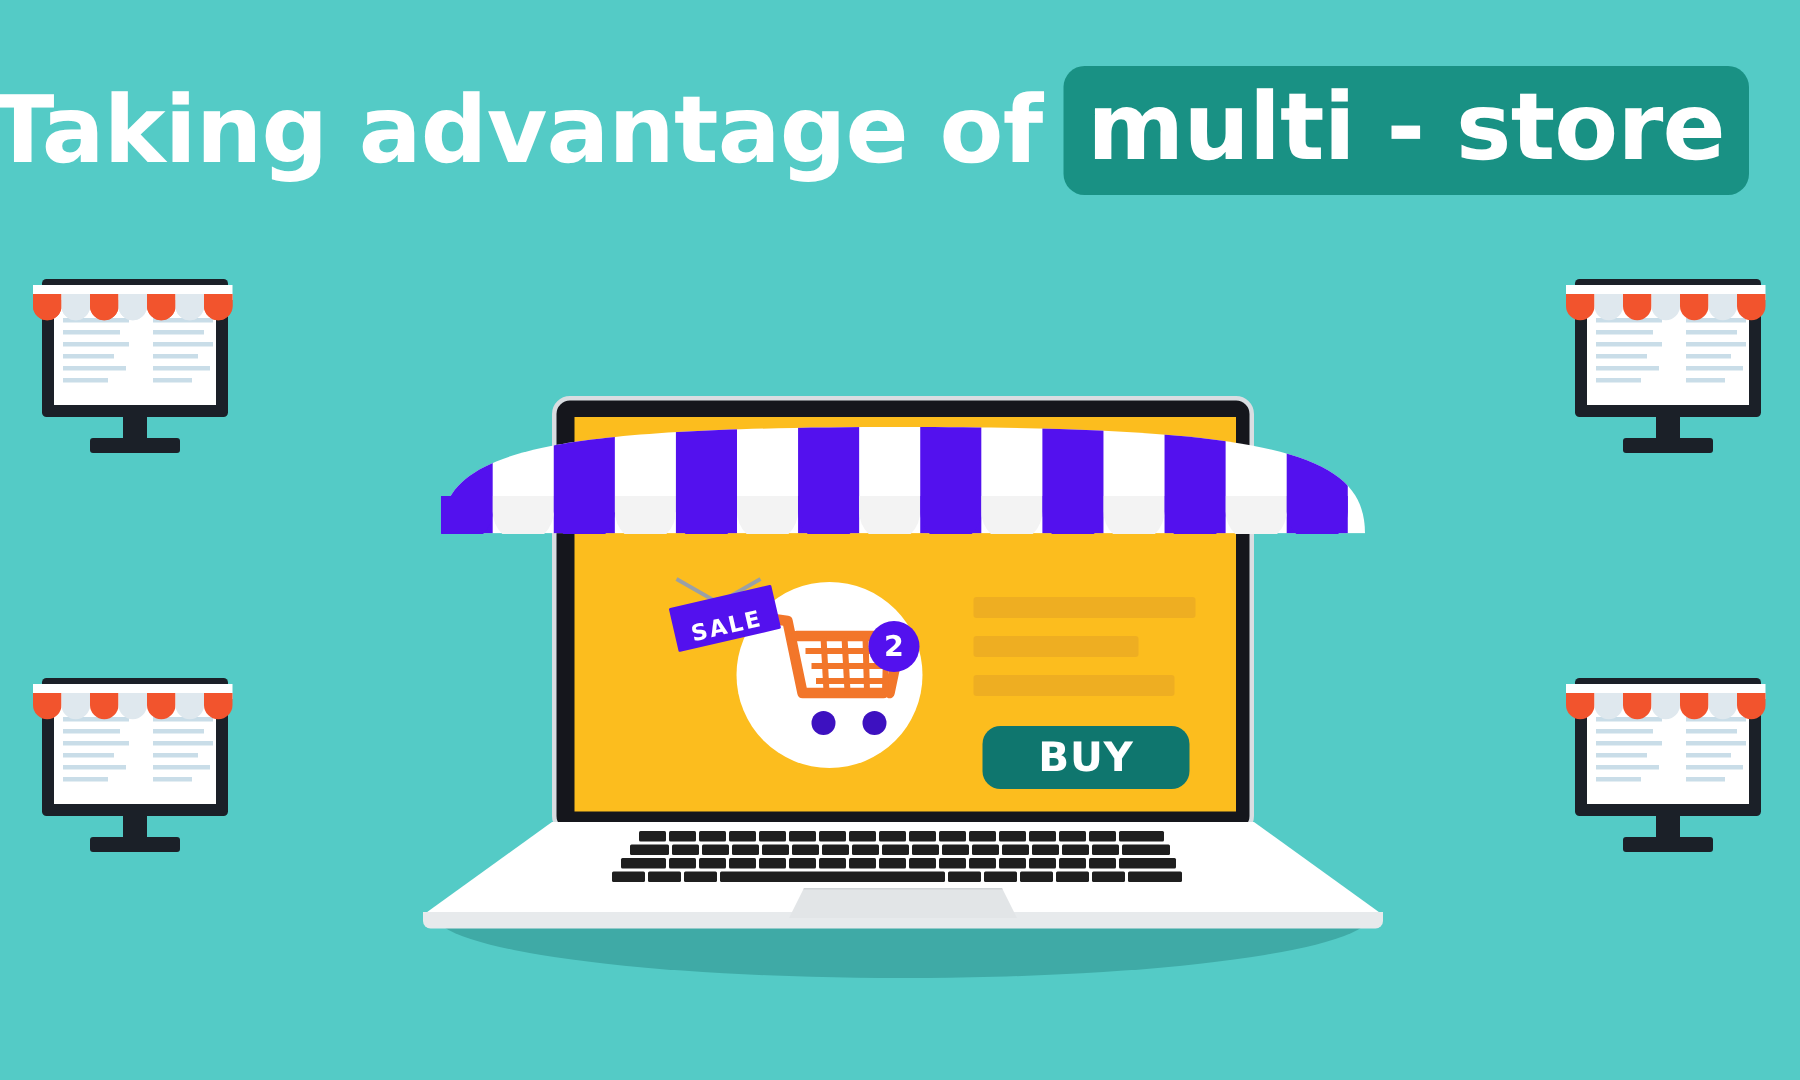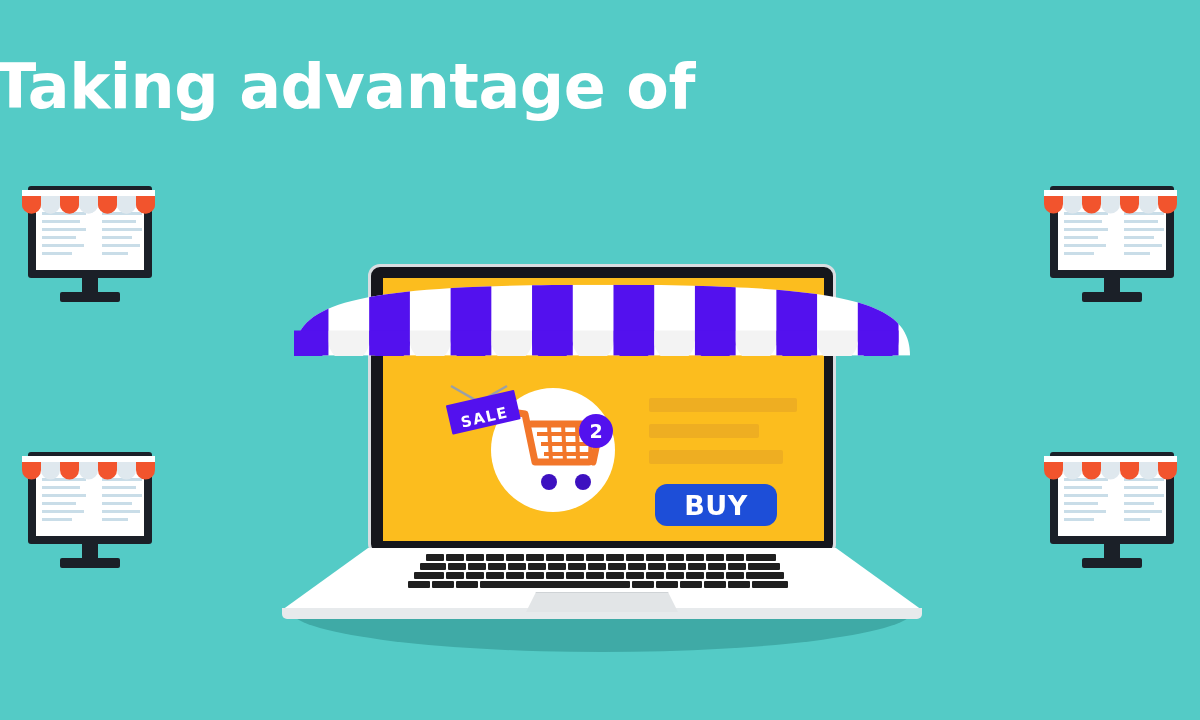--- a/index.html
+++ b/index.html
@@ -101,22 +101,22 @@
     background: #ffffff;
     border-radius: 50%;
   }
   #cart-svg { position: absolute; left: 122px; top: 124px; width: 110px; height: 100px; }
   .text-bar { position: absolute; background: #eeae22; border-radius: 2px; }
   #bar1 { left: 266px; top: 120px; width: 148px; height: 14px; }
   #bar2 { left: 266px; top: 146px; width: 110px; height: 14px; }
   #bar3 { left: 266px; top: 172px; width: 134px; height: 14px; }
   #buy-button {
     position: absolute; left: 272px; top: 206px;
-    width: 122px; height: 42px;
-    background: #1d4ed8;
+    width: 138px; height: 42px;
+    background: #0f766e;
     border-radius: 12px;
     display: flex; align-items: center; justify-content: center;
     cursor: pointer;
   }
   #buy-label {
     color: #ffffff;
     font-size: 27px;
     font-weight: 700;
     letter-spacing: 0.5px;
     line-height: 1;
@@ -143,20 +143,23 @@
     color: #ffffff; font-size: 19px; font-weight: 700; line-height: 1;
   }
 </style>
 </head>
 <body>
 
 <div id="stage">
 
   <div id="headline">
     <span class="hl-text">Taking advantage of</span>
+    <span id="headline-badge">
+      <span class="hl-text">multi - store</span>
+    </span>
   </div>
 
   <div class="store-icon si-tl">
     <svg viewBox="0 0 152 122" width="152" height="122">
       <rect x="14" y="0" width="124" height="92" rx="3" fill="#1b2028"></rect>
       <rect x="22" y="8" width="108" height="76" fill="#ffffff"></rect>
       <g fill="#c9dde8">
         <rect x="28" y="26" width="44" height="3"></rect>
           <rect x="28" y="34" width="38" height="3"></rect>
         <rect x="28" y="42" width="44" height="3"></rect>

